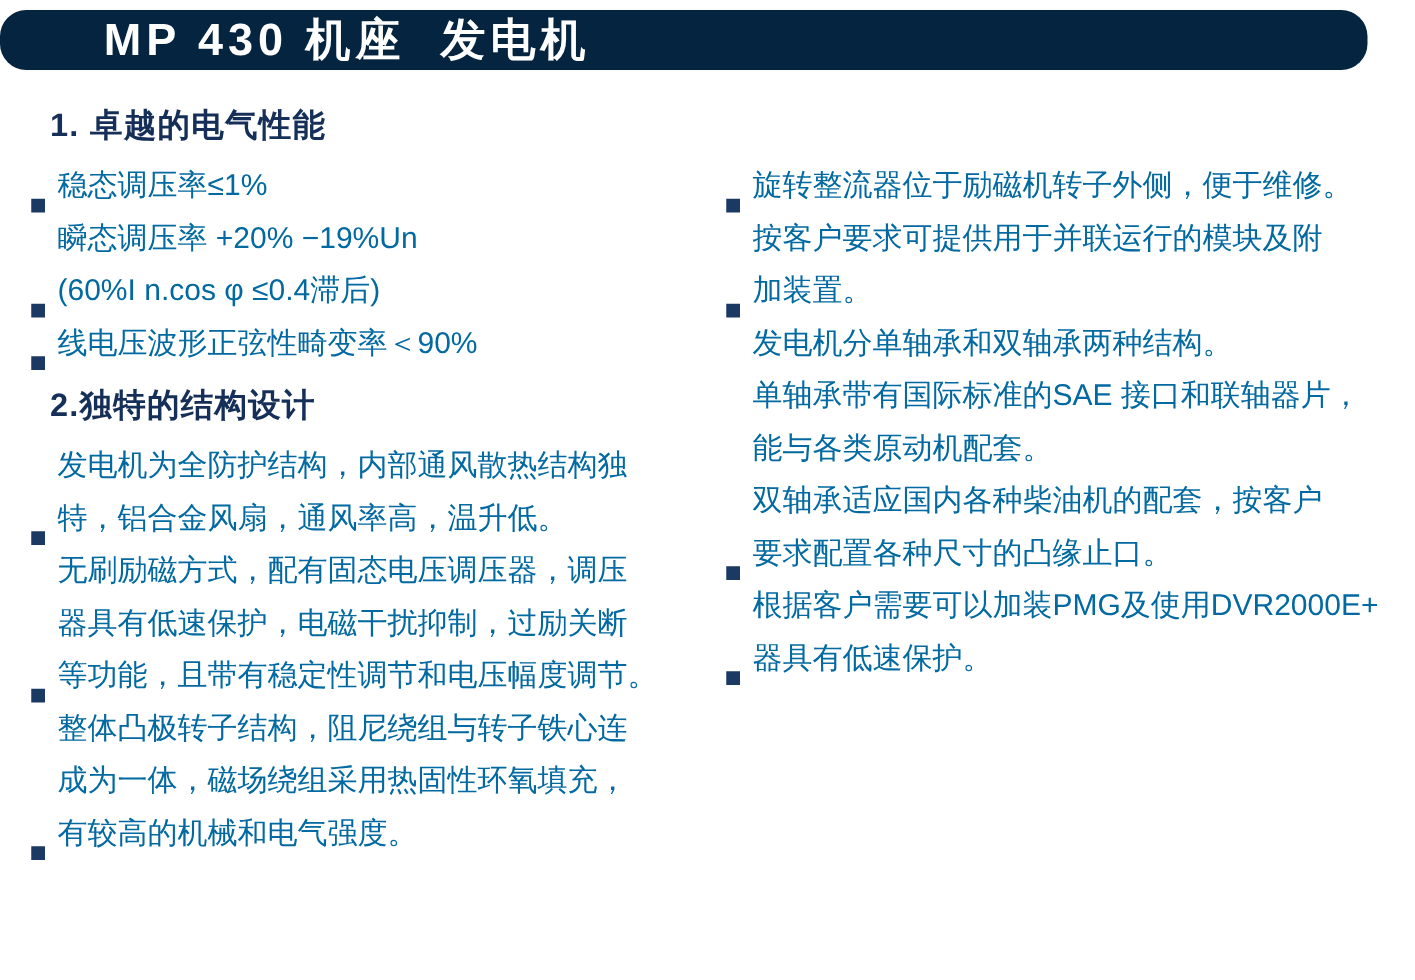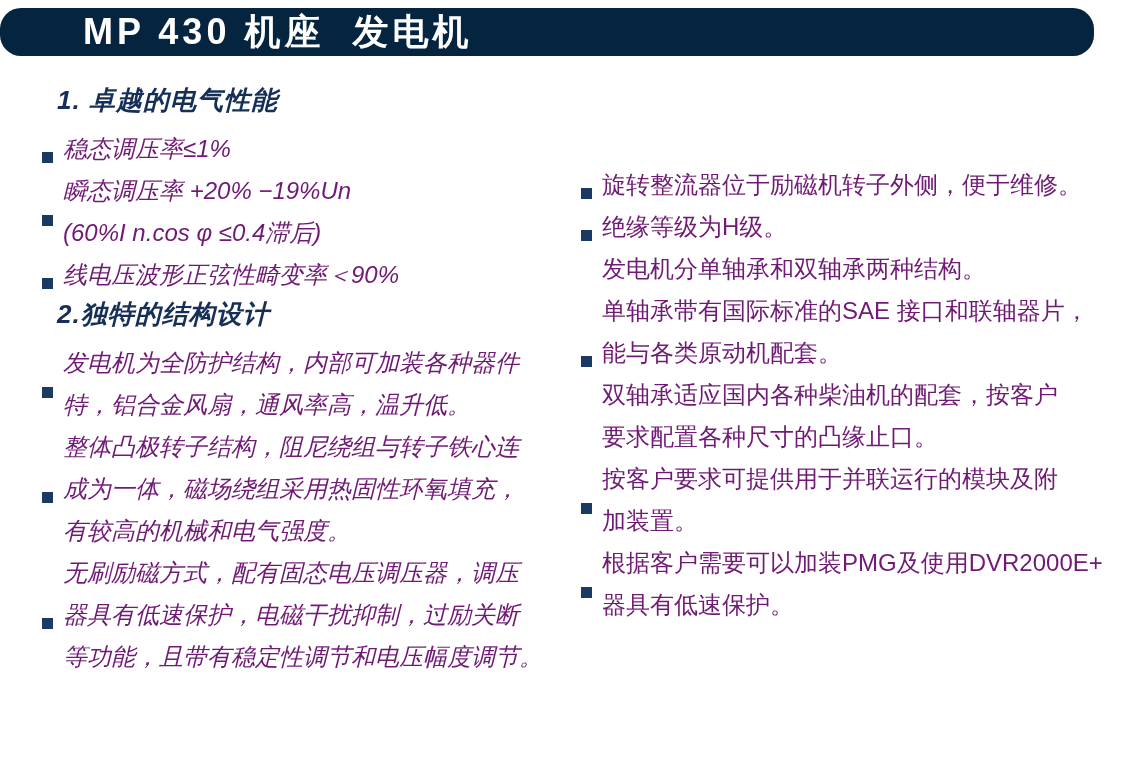--- a/index.html
+++ b/index.html
@@ -19,43 +19,43 @@
     padding-left:83px;
     border-radius:21px;
   }
   .titlebar .title{
     color:#ffffff;
     font-size:36px;
     font-weight:bold;
     letter-spacing:4px;
     white-space:pre;
   }
-  .col-left{position:absolute;left:39px;top:82px;width:540px;font-style:italic;}
-  .col-right{position:absolute;left:578px;top:128px;width:548px;margin-top:36px;}
+  .col-left{position:absolute;left:22px;top:82px;width:540px;}
+  .col-right{position:absolute;left:578px;top:128px;width:548px;}
   h2.sec{
     margin:0;
     padding-left:18px;
     font-size:26px;
     line-height:36px;
     font-weight:bold;
     color:#152f58;
     letter-spacing:1px;
   }
-  h2.sec2{margin-top:0;}
+  h2.sec2{margin-top:10px;}
   ul.blist{
     list-style:none;
     margin:10px 0 0 0;
     padding:0;
   }
   li.bitem{
     display:flex;
-    align-items:center;
+    align-items:flex-end;
     font-size:24px;
     line-height:42px;
-    color:#701a75;
+    color:#0369a1;
     white-space:pre-line;
   }
   .sq{
     flex:none;
     width:11px;height:11px;
     background:#1b3a63;
     margin:16px 10px 0 3px;
   }
 </style>
 </head>
@@ -71,40 +71,39 @@
     <h2 class="sec">1. 卓越的电气性能</h2>
     <ul class="blist">
       <li class="bitem"><span class="sq"></span><span>稳态调压率≤1%</span></li>
       <li class="bitem"><span class="sq"></span><span>瞬态调压率 +20% −19%Un
 (60%I n.cos φ ≤0.4滞后)</span></li>
       <li class="bitem"><span class="sq"></span><span>线电压波形正弦性畸变率＜90%</span></li>
     </ul>
 
     <h2 class="sec sec2">2.独特的结构设计</h2>
     <ul class="blist">
-      <li class="bitem"><span class="sq"></span><span>发电机为全防护结构，内部可加装各种器件
+      <li class="bitem"><span class="sq"></span><span>发电机为全防护结构，内部通风散热结构独
 特，铝合金风扇，通风率高，温升低。</span></li>
+      <li class="bitem"><span class="sq"></span><span>无刷励磁方式，配有固态电压调压器，调压
+器具有低速保护，电磁干扰抑制，过励关断
+等功能，且带有稳定性调节和电压幅度调节。</span></li>
       <li class="bitem"><span class="sq"></span><span>整体凸极转子结构，阻尼绕组与转子铁心连
 成为一体，磁场绕组采用热固性环氧填充，
 有较高的机械和电气强度。</span></li>
-      <li class="bitem"><span class="sq"></span><span>无刷励磁方式，配有固态电压调压器，调压
-器具有低速保护，电磁干扰抑制，过励关断
-等功能，且带有稳定性调节和电压幅度调节。</span></li>
     </ul>
   </div>
 
   <div class="col-right">
     <ul class="blist" style="margin-top:0">
       <li class="bitem"><span class="sq"></span><span>旋转整流器位于励磁机转子外侧，便于维修。</span></li>
-      <li class="bitem"><span class="sq"></span><span>绝缘等级为H级。</span></li>
+      <li class="bitem"><span class="sq"></span><span>按客户要求可提供用于并联运行的模块及附
+加装置。</span></li>
       <li class="bitem"><span class="sq"></span><span>发电机分单轴承和双轴承两种结构。
 单轴承带有国际标准的SAE 接口和联轴器片，
 能与各类原动机配套。
 双轴承适应国内各种柴油机的配套，按客户
 要求配置各种尺寸的凸缘止口。</span></li>
-      <li class="bitem"><span class="sq"></span><span>按客户要求可提供用于并联运行的模块及附
-加装置。</span></li>
       <li class="bitem"><span class="sq"></span><span>根据客户需要可以加装PMG及使用DVR2000E+
 器具有低速保护。</span></li>
     </ul>
   </div>
 
 </div>
 
 </body></html>

